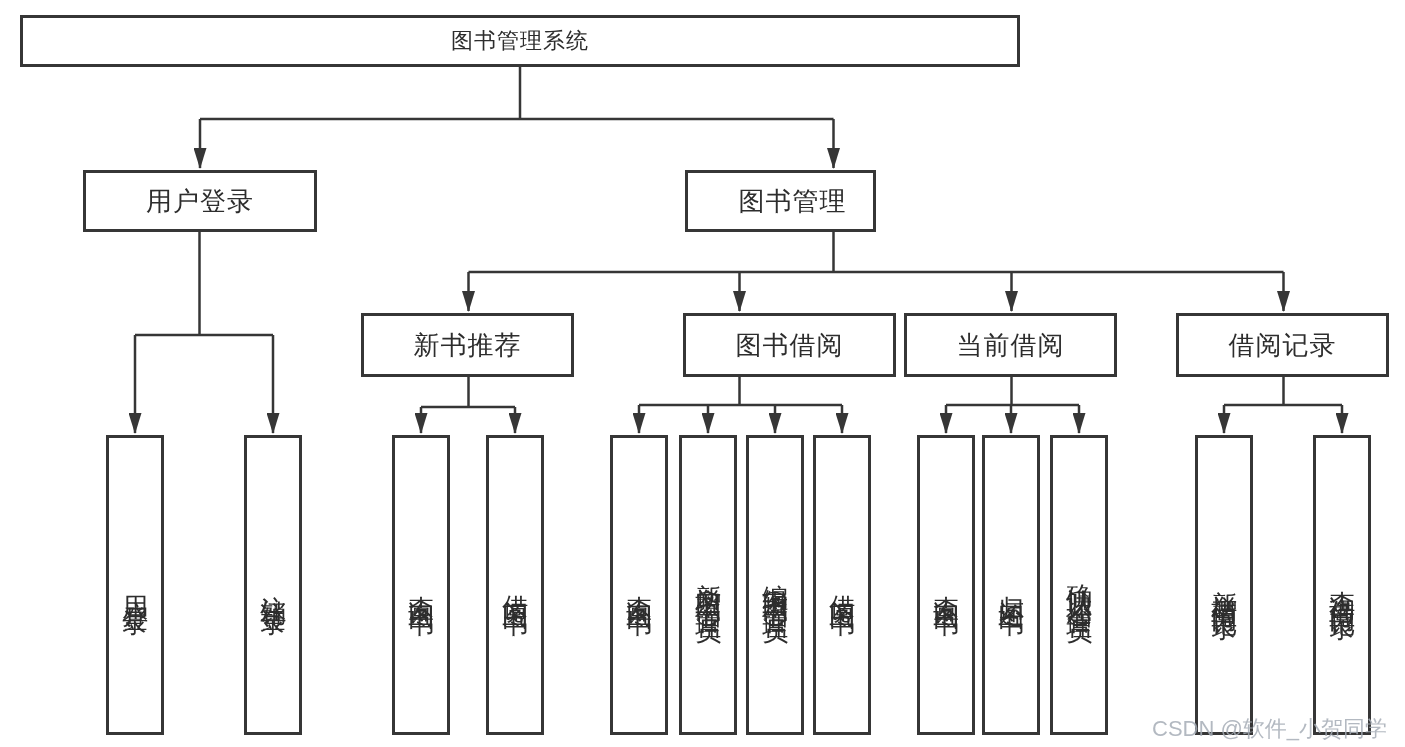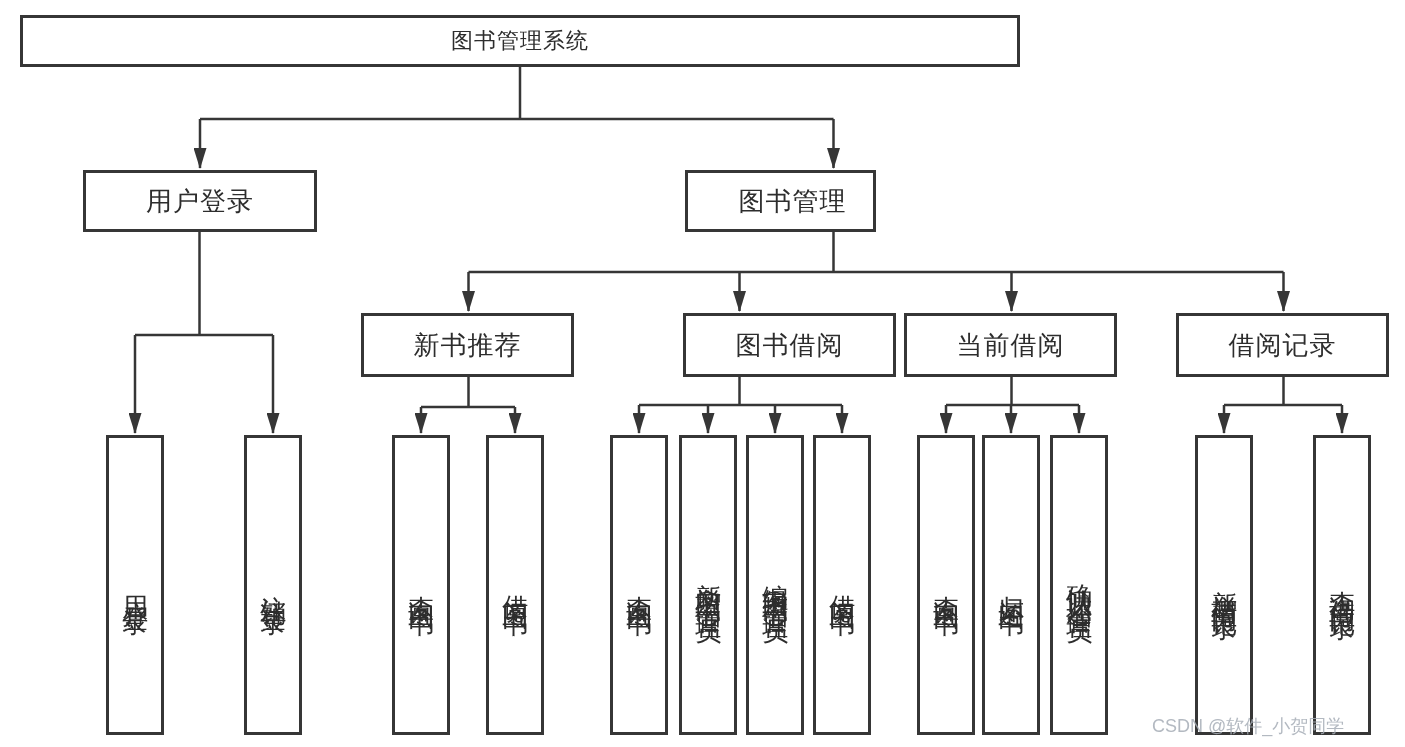--- a/index.html
+++ b/index.html
@@ -30,21 +30,21 @@
   .lv4     { top:435px; height:300px; width:58px; }
   .n-l4-0  { left:106px; }  .n-l4-1  { left:244px; }
   .n-l4-2  { left:392px; }  .n-l4-3  { left:486px; }
   .n-l4-4  { left:610px; }  .n-l4-5  { left:679px; }
   .n-l4-6  { left:746px; }  .n-l4-7  { left:813px; }
   .n-l4-8  { left:917px; }  .n-l4-9  { left:982px; }
   .n-l4-10 { left:1050px; } .n-l4-11 { left:1195px; }
   .n-l4-12 { left:1313px; }
   .watermark {
     position:absolute; left:1152px; top:714px; width:253px;
-    font-size:18px; color:rgba(166,173,182,0.85); white-space:nowrap; z-index:5;
+    font-size:22px; color:rgba(166,173,182,0.85); white-space:nowrap; z-index:5;
   }
   line { stroke:#363636; stroke-width:2.5; }
 </style>
 </head>
 <body>
 
 <div class="canvas">
 
   <svg class="connectors" viewBox="0 0 1405 747" xmlns="http://www.w3.org/2000/svg">
     <defs>

